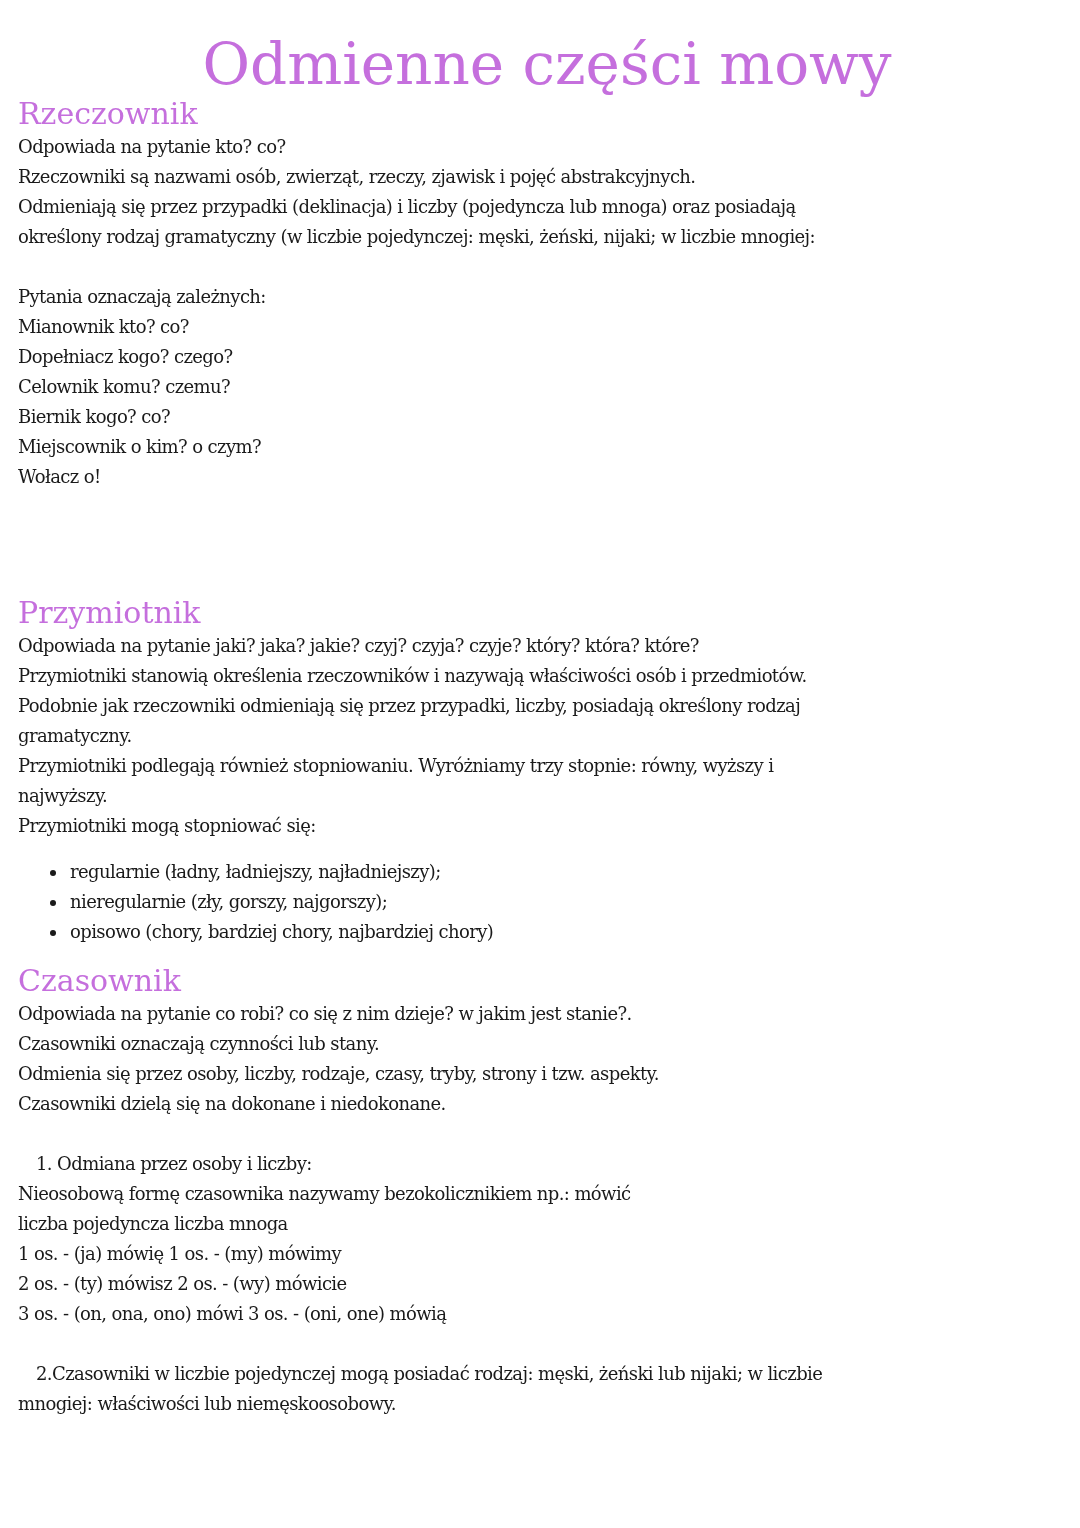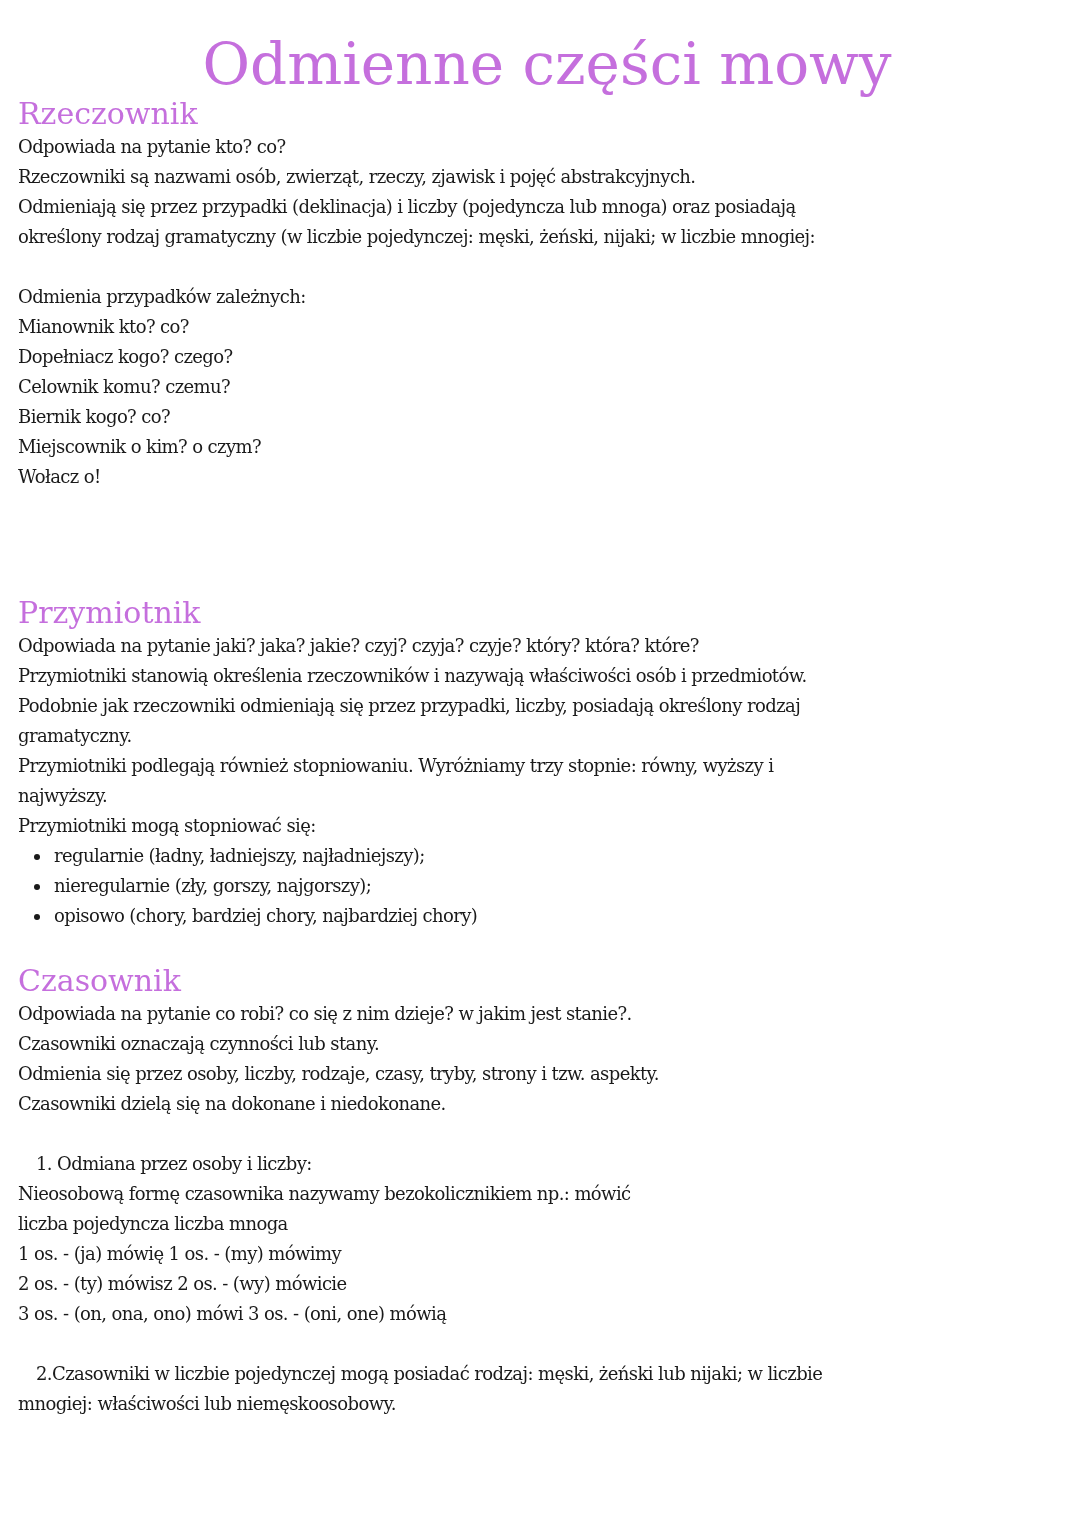--- a/index.html
+++ b/index.html
@@ -17,41 +17,41 @@
     .section { position: absolute; left: 18px; width: 1050px; }
     .section-heading {
       font-size: 30px; line-height: 36px; color: #c56fdd; margin: 0; font-weight: normal;
       font-family: "DejaVu Serif", serif;
     }
     .line {
       font-size: 18px; line-height: 30px; margin: 0; white-space: nowrap;
       font-family: "DejaVu Serif", serif; letter-spacing: -0.6px;
     }
     .blank { height: 30px; }
-    ul.bullets { margin: 0; padding: 0 0 0 36px; list-style: none; }
+    ul.bullets { margin: 16px; padding: 0 0 0 36px; list-style: none; }
     ul.bullets li { position: relative; }
     ul.bullets li::before {
       content: ""; position: absolute; left: -20px; top: 13px; width: 6px; height: 6px;
       border-radius: 50%; background: #1a1a1a;
     }
     .indent { padding-left: 18px; }
   </style>
 </head>
 <body>
 
 <h1 class="page-title">Odmienne części mowy</h1>
 
 <section class="section" style="top:96px;">
   <h2 class="section-heading">Rzeczownik</h2>
   <p class="line">Odpowiada na pytanie kto? co?</p>
   <p class="line">Rzeczowniki są nazwami osób, zwierząt, rzeczy, zjawisk i pojęć abstrakcyjnych.</p>
   <p class="line">Odmieniają się przez przypadki (deklinacja) i liczby (pojedyncza lub mnoga) oraz posiadają</p>
   <p class="line">określony rodzaj gramatyczny (w liczbie pojedynczej: męski, żeński, nijaki; w liczbie mnogiej:</p>
   <div class="blank"></div>
-  <p class="line">Odmienia przypadków zależnych:</p>
+  <p class="line">Pytania oznaczają zależnych:</p>
   <p class="line">Mianownik kto? co?</p>
   <p class="line">Dopełniacz kogo? czego?</p>
   <p class="line">Celownik komu? czemu?</p>
   <p class="line">Biernik kogo? co?</p>
   <p class="line">Miejscownik o kim? o czym?</p>
   <p class="line">Wołacz o!</p>
 </section>
 
 <section class="section" style="top:595px;">
   <h2 class="section-heading">Przymiotnik</h2>

